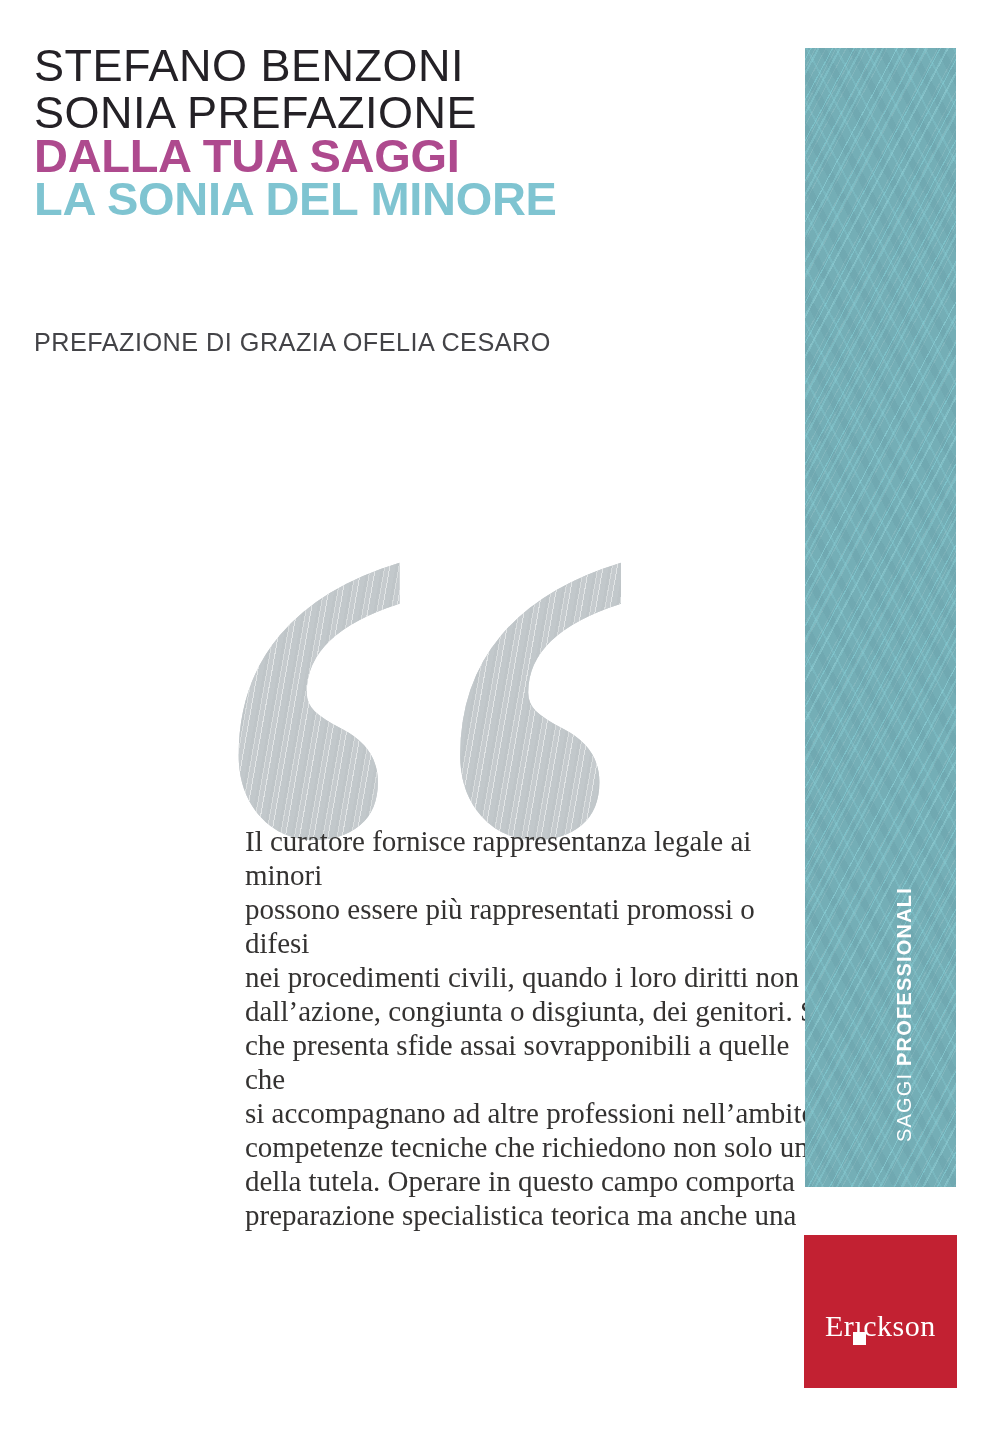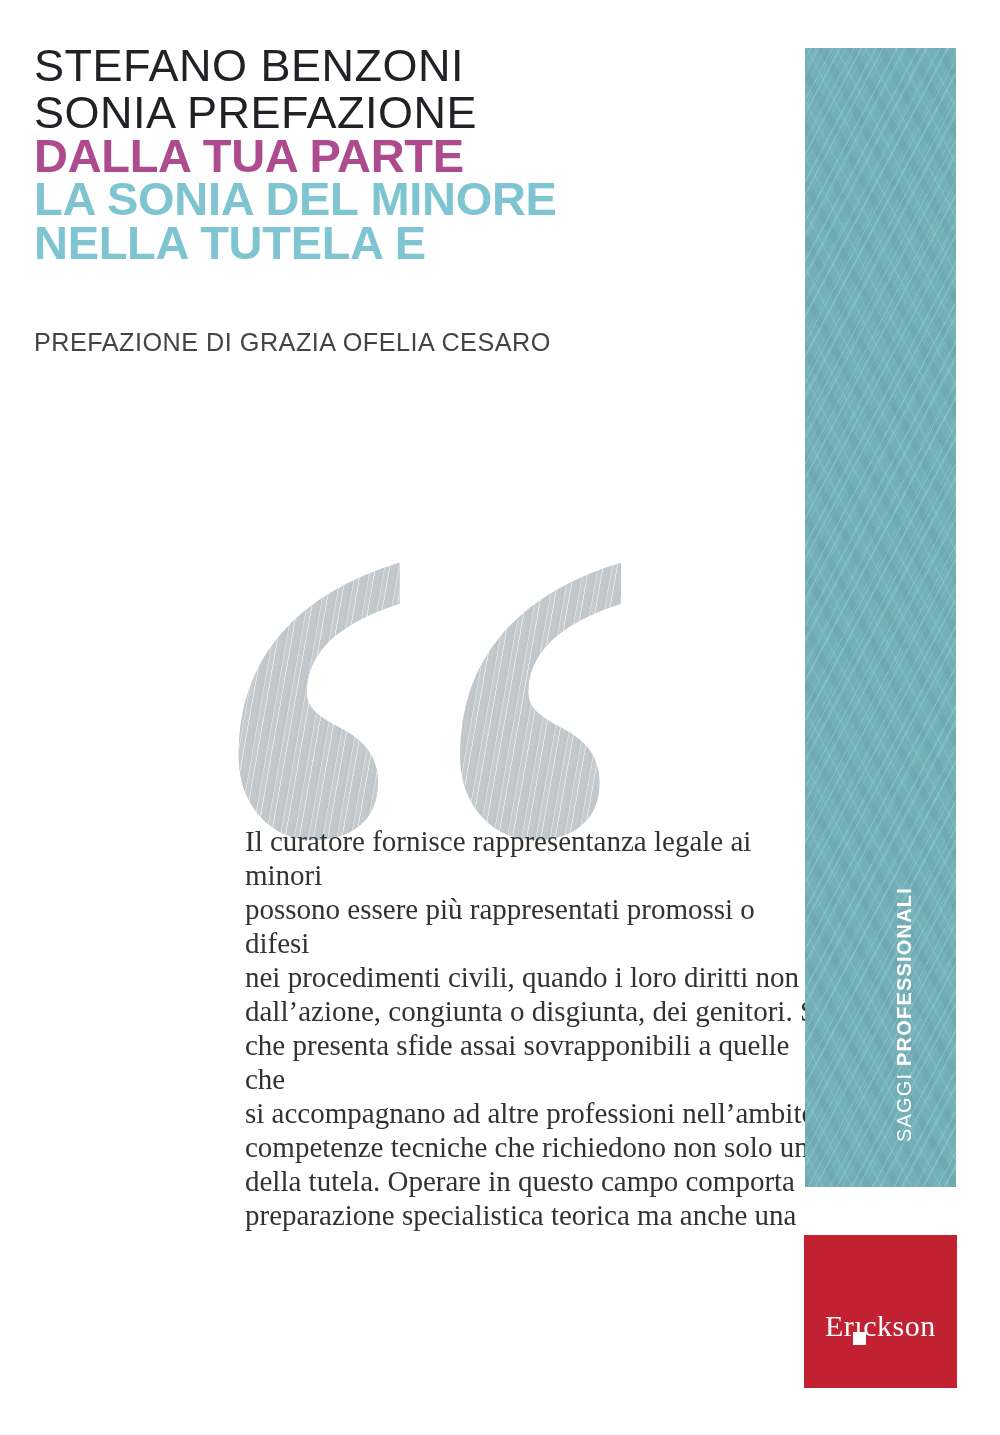--- a/index.html
+++ b/index.html
@@ -84,23 +84,22 @@
 <body>
 
 <div class="cover">
 
   <div class="authors">
     <div>STEFANO BENZONI</div>
     <div>SONIA PREFAZIONE</div>
   </div>
 
   <div class="title-block">
-    <div class="title-accent">DALLA TUA PARTE</div>
+    <div class="title-accent">DALLA TUA SAGGI</div>
     <div class="title-teal">LA SONIA DEL MINORE</div>
-    <div class="title-teal">NELLA TUTELA E</div>
   </div>
 
   <div class="preface">PREFAZIONE DI GRAZIA OFELIA CESARO</div>
 
   <div class="quote-mark">“</div>
 
   <div class="quote-text">
     <div>Il curatore fornisce rappresentanza legale ai minori</div>
     <div>possono essere più rappresentati promossi o difesi</div>
     <div>nei procedimenti civili, quando i loro diritti non</div>

